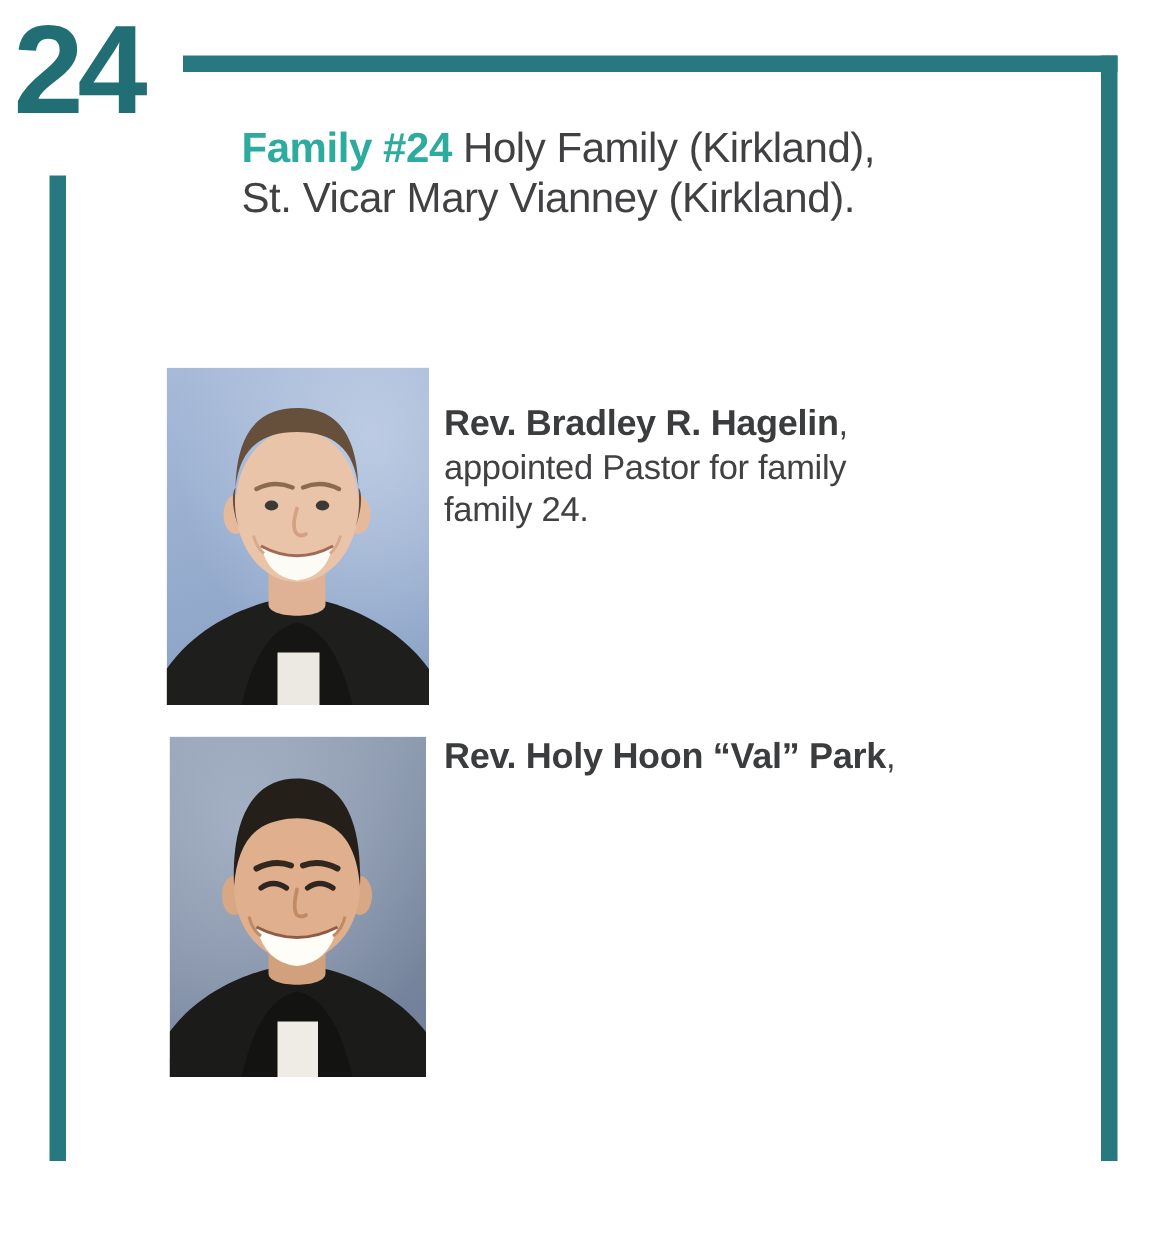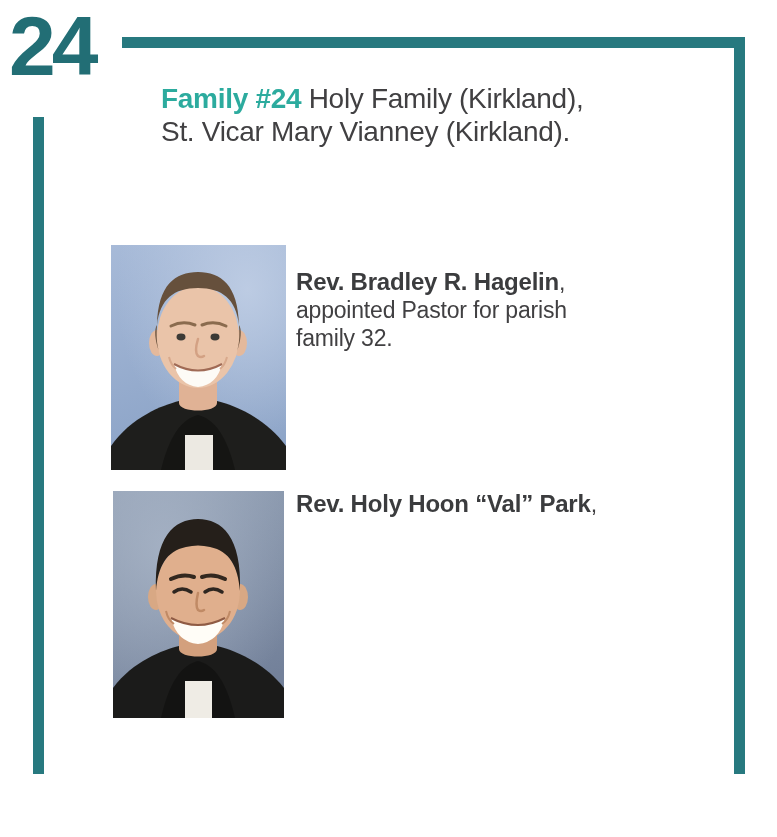--- a/index.html
+++ b/index.html
@@ -129,22 +129,22 @@
 
       <path d="M63,119 Q87,132 111,119 Q106,140 87,142 Q68,140 63,119 Z" fill="#fdfbf6"></path>
       <path d="M63,119 Q87,132 111,119" stroke="#a06a55" stroke-width="2" fill="none"></path>
       <path d="M58,112 q2,8 7,12" stroke="#d8a98c" stroke-width="2" fill="none"></path>
       <path d="M116,112 q-2,8 -7,12" stroke="#d8a98c" stroke-width="2" fill="none"></path>
     </svg>
   </div>
 
   <div class="entry-text entry-text-1">
     <span class="entry-name">Rev. Bradley R. Hagelin</span><span>,</span><br>
-    <span>appointed Pastor for parish</span><br>
-    <span>family 32.</span>
+    <span>appointed Pastor for family</span><br>
+    <span>family 24.</span>
   </div>
 
   <div class="photo photo-2">
     <svg width="171" height="227" viewBox="0 0 171 227" xmlns="http://www.w3.org/2000/svg">
       <defs>
         <linearGradient id="bg2" x1="0" y1="0" x2="0.3" y2="1">
           <stop offset="0" stop-color="#93a1b5"></stop>
           <stop offset="1" stop-color="#73819a"></stop>
         </linearGradient>
         <radialGradient id="bg2glow" cx="0.3" cy="0.25" r="0.8">

